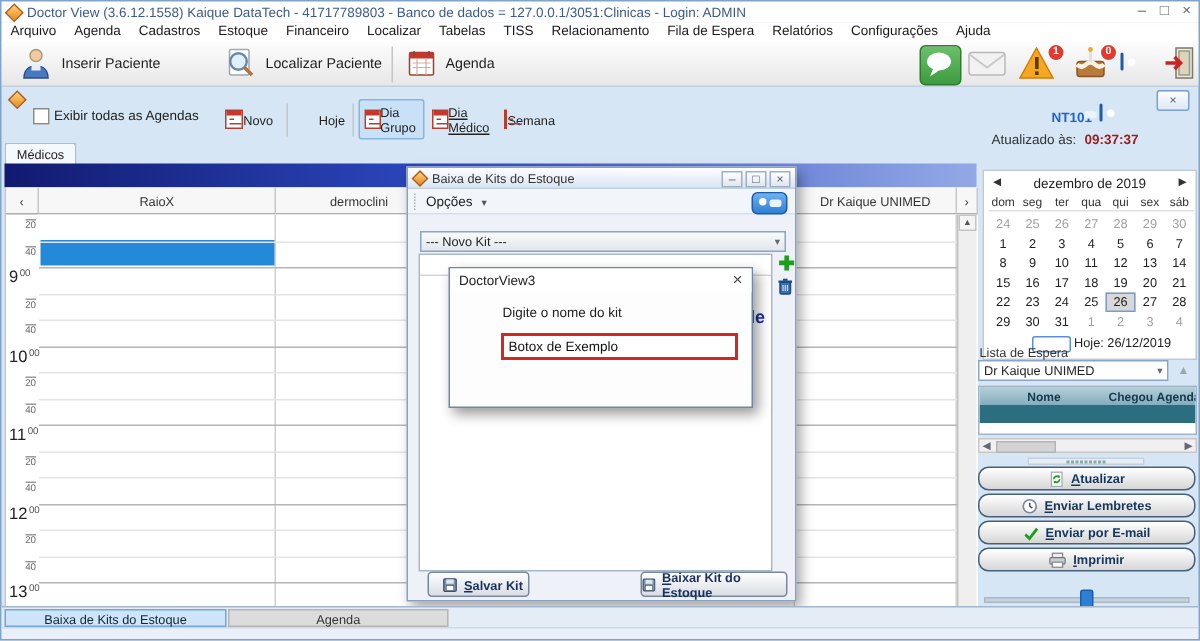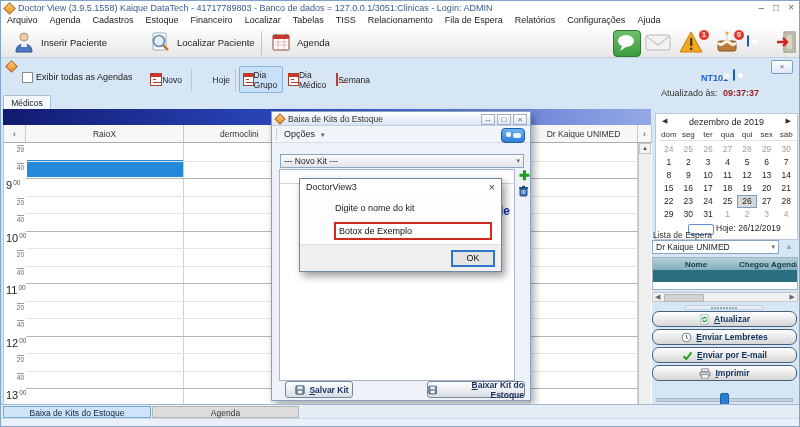--- a/index.html
+++ b/index.html
@@ -123,21 +123,21 @@
   u{text-decoration:underline;}
 </style>
 </head>
 <body>
 
 <div id="app">
 
   
   <div class="abs" id="titlebar">
     <span class="diamond abs" style="left:4px;top:3px;"></span>
-    <span class="abs" id="title-text">Doctor View (3.9.5.1558) Kaique DataTech - 41717789803 -  Banco de dados = 127.0.0.1/3051:Clinicas - Login: ADMIN</span>
+    <span class="abs" id="title-text">Doctor View (3.6.12.1558) Kaique DataTech - 41717789803 -  Banco de dados = 127.0.0.1/3051:Clinicas - Login: ADMIN</span>
     <span class="abs" id="winbtns">
       <span>–</span>
       <span>□</span>
       <span>×</span>
     </span>
   </div>
 
   
   <div class="abs" id="menubar">
       <span class="menu-item">Arquivo</span>
@@ -239,21 +239,21 @@
   </div>
   <span class="tsep" style="left:190px;top:68px;height:22px;"></span>
   <div class="abtn" style="left:196px;width:36px;justify-content:flex-end;">
     <span>Hoje</span>
   </div>
   <span class="tsep" style="left:234px;top:68px;height:22px;"></span>
   <div class="abtn active" style="left:238px;width:44px;">
     <span class="minical"></span>
     <span>Dia Grupo</span>
   </div>
-  <div class="abtn" style="left:284px;width:46px;">
+  <div class="abtn" style="left:284px;width:46px;text-decoration:underline;">
     <span class="minical"></span>
     <span>Dia Médico</span>
   </div>
   <div class="abtn" style="left:332px;width:40px;">
     <span class="minical"></span>
     <span>Semana</span>
   </div>
 
   <span class="abs" style="left:700px;top:72px;color:#1e63d0;font-weight:bold;">NT101</span>
   <span class="abs contacts-pill" style="left:732px;top:69px;"></span>
@@ -492,41 +492,38 @@
         </svg>
     </span>
     <div class="dlg-btn" style="left:13px;top:269px;width:68px;padding-left:6px;">
       <svg width="10" height="10" viewBox="0 0 12 12">
           <rect x="1" y="1" width="10" height="10" rx="1" fill="#7d92ad" stroke="#3c5069"></rect>
           <rect x="3" y="1.5" width="6" height="3.5" fill="#dfe7ef"></rect>
           <rect x="3" y="6.5" width="6" height="4" fill="#fff" stroke="#3c5069" stroke-width="0.5"></rect>
         </svg>
       <span class="ul-first"><u>S</u>alvar Kit</span>
     </div>
-    <div class="dlg-btn" style="left:155px;top:269px;width:98px;text-align:right;">
+    <div class="dlg-btn" style="left:155px;top:269px;width:98px;">
       <svg width="10" height="10" viewBox="0 0 12 12">
           <rect x="1" y="1" width="10" height="10" rx="1" fill="#7d92ad" stroke="#3c5069"></rect>
           <rect x="3" y="1.5" width="6" height="3.5" fill="#dfe7ef"></rect>
           <rect x="3" y="6.5" width="6" height="4" fill="#fff" stroke="#3c5069" stroke-width="0.5"></rect>
         </svg>
       <span class="ul-first"><u>B</u>aixar Kit do Estoque</span>
     </div>
   </div>
 
   
   <div class="abs" id="prompt">
     <div id="prompt-title">
       <span>DoctorView3</span>
       <span style="font-size:11px;color:#444;">×</span>
     </div>
     <span id="prompt-msg">Digite o nome do kit</span>
     <input id="prompt-input" value="Botox de Exemplo" style="">
-    <div id="prompt-footer">
-      <div id="ok-btn">OK</div>
-    </div>
   </div>
 
   
   <div class="abs" id="bottom-tabs">
     <div class="btab" id="tab-kits">Baixa de Kits do Estoque</div>
     <div class="btab" id="tab-agenda">Agenda</div>
   </div>
   <div class="abs" id="bottom-strip"></div>
 
 </div>

